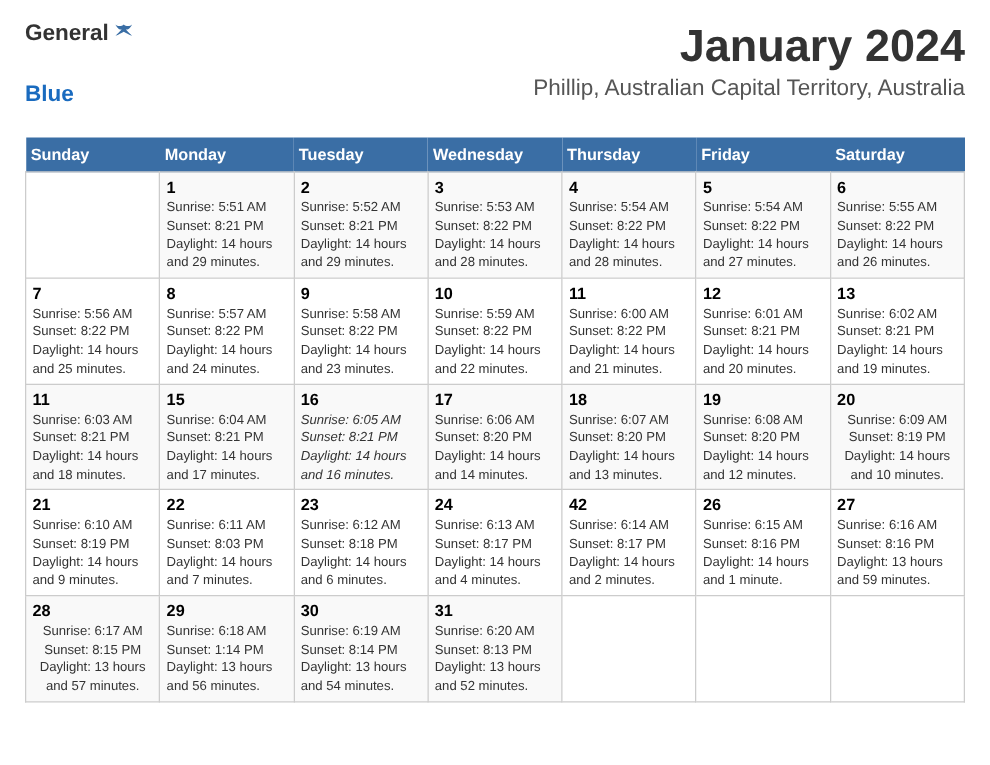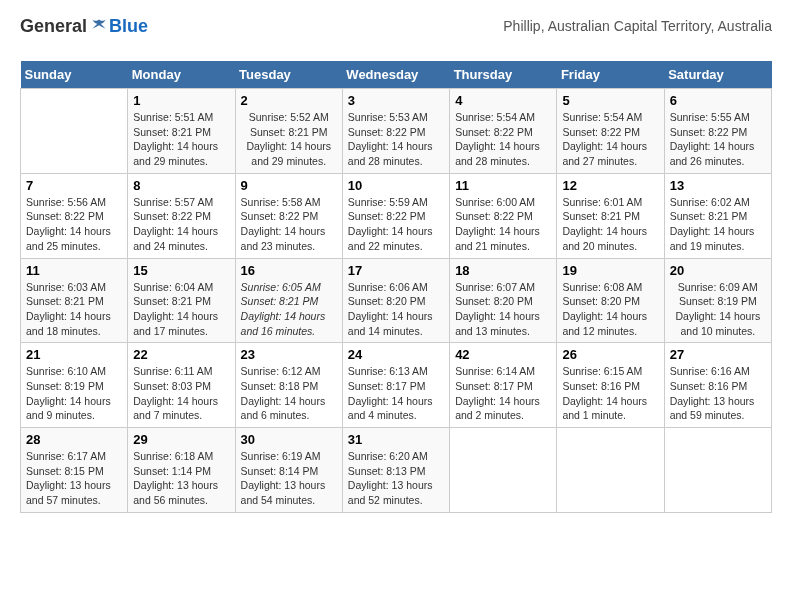--- a/index.html
+++ b/index.html
@@ -11,22 +11,23 @@
       padding: 16px 20px;
     }
     .header-section {
       display: flex;
       justify-content: space-between;
       align-items: flex-start;
       margin-bottom: 8px;
     }
     .logo {
       display: flex;
-      flex-direction: row;
+      flex-direction: column;
       align-items: flex-start;
+      gap: 28px;
     }
     .logo-text {
       display: flex;
       align-items: center;
     }
     .logo-general {
       font-size: 18px;
       font-weight: bold;
       color: #333;
     }
@@ -42,21 +43,21 @@
     }
     .title-section {
       text-align: right;
     }
     .main-title {
       font-size: 36px;
       font-weight: bold;
       color: #333;
     }
     .subtitle {
-      font-size: 14px;
+      font-size: 18px;
       color: #555;
       margin-top: 2px;
     }
     table {
       width: 100%;
       border-collapse: collapse;
       font-size: 11px;
       margin-top: 24px;
     }
     thead tr th {
@@ -100,20 +101,21 @@
   <div class="logo">
     <div class="logo-text">
       <span class="logo-general">General</span>
       <svg class="logo-bird" viewBox="0 0 24 24">
         <path d="M12 3 C14 5, 18 5, 20 3 C18 7, 16 8, 14 8 C16 10, 18 12, 20 14 C17 13, 14 11, 12 10 C10 11, 7 13, 4 14 C6 12, 8 10, 10 8 C8 8, 6 7, 4 3 C6 5, 10 5, 12 3Z" fill="#3a6ea5"></path>
       </svg>
     </div>
     <span class="logo-blue">Blue</span>
   </div>
   <div class="title-section">
+    <div class="main-title">January 2024</div>
     <div class="subtitle">Phillip, Australian Capital Territory, Australia</div>
   </div>
 </div>
 
 <table>
   <thead>
     <tr>
     <th>Sunday</th>
         <th>Monday</th>
         <th>Tuesday</th>
@@ -128,21 +130,21 @@
         <td class="empty-cell"></td>
         <td>
           <span class="day-number">1</span>
           <div class="day-info" style="white-space: pre-line;">Sunrise: 5:51 AM
 Sunset: 8:21 PM
 Daylight: 14 hours
 and 29 minutes.</div>
         </td>
         <td>
           <span class="day-number">2</span>
-          <div class="day-info" style="white-space: pre-line; text-align: center;">Sunrise: 5:52 AM
+          <div class="day-info" style="white-space: pre-line;">Sunrise: 5:52 AM
 Sunset: 8:21 PM
 Daylight: 14 hours
 and 29 minutes.</div>
         </td>
         <td>
           <span class="day-number">3</span>
           <div class="day-info" style="white-space: pre-line;">Sunrise: 5:53 AM
 Sunset: 8:22 PM
 Daylight: 14 hours
 and 28 minutes.</div>
@@ -318,21 +320,21 @@
           <span class="day-number">27</span>
           <div class="day-info" style="white-space: pre-line;">Sunrise: 6:16 AM
 Sunset: 8:16 PM
 Daylight: 13 hours
 and 59 minutes.</div>
         </td>
       </tr>
       <tr>
         <td>
           <span class="day-number">28</span>
-          <div class="day-info" style="white-space: pre-line;">Sunrise: 6:17 AM
+          <div class="day-info" style="white-space: pre-line; text-align: center;">Sunrise: 6:17 AM
 Sunset: 8:15 PM
 Daylight: 13 hours
 and 57 minutes.</div>
         </td>
         <td>
           <span class="day-number">29</span>
           <div class="day-info" style="white-space: pre-line;">Sunrise: 6:18 AM
 Sunset: 1:14 PM
 Daylight: 13 hours
 and 56 minutes.</div>

